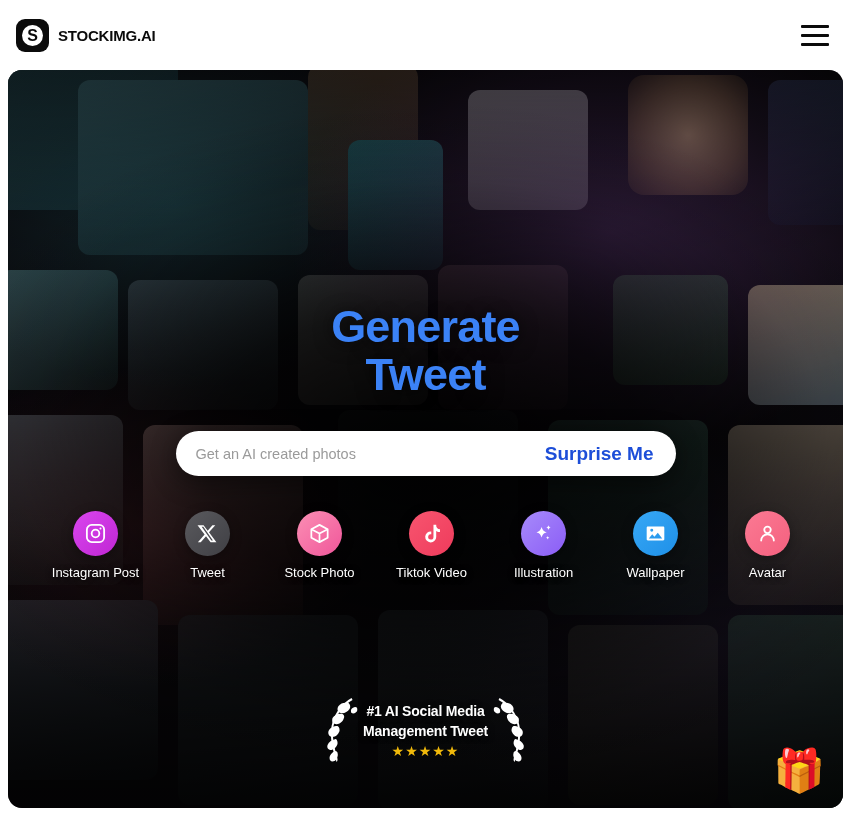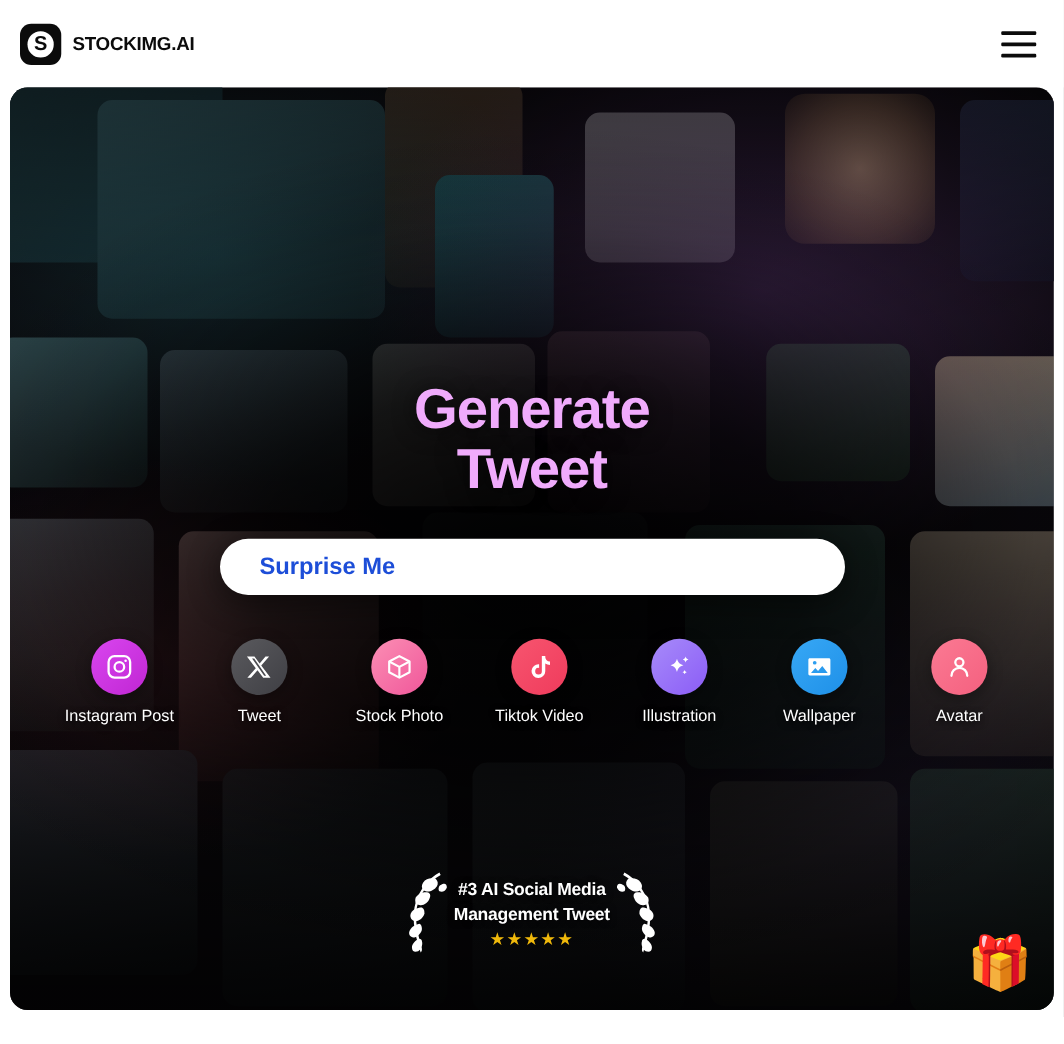--- a/index.html
+++ b/index.html
@@ -109,21 +109,21 @@
     position: absolute;
     inset: 0;
     display: flex;
     flex-direction: column;
     align-items: center;
   }
 
   .hero-title {
     margin-top: 233px;
     text-align: center;
-    color: #f0abfc;
+    color: #3b82f6;
     font-size: 45px;
     font-weight: bold;
     line-height: 1.07;
     letter-spacing: -0.8px;
     text-shadow: 0 2px 18px rgba(0,0,0,0.75);
   }
   .hero-title .line { display: block; }
 
   
   .search-wrap {
@@ -290,20 +290,21 @@
   </div>
 
   <div class="hero-content">
 
     <h1 class="hero-title">
       <span class="line">Generate</span>
       <span class="line">Tweet</span>
     </h1>
 
     <div class="search-wrap">
+      <input class="search-input" type="text" placeholder="Get an AI created photos" style="">
       <button class="surprise-btn">Surprise Me</button>
     </div>
 
     <div class="cats">
 
       <div class="cat">
         <div class="cat-circle" style="background:linear-gradient(135deg,#d946ef,#c026d3);">
           <svg width="23" height="23" viewBox="0 0 24 24" fill="none" stroke="#fff" stroke-width="1.9">
             <rect x="3" y="3" width="18" height="18" rx="5"></rect>
             <circle cx="12" cy="12" r="4"></circle>
@@ -381,21 +382,21 @@
         <path d="M36 4c-9 5-16 14-19 24-3 10-2 22 4 40 1-1 1-2 1-3-5-17-6-28-3-37C22 19 28 11 37 6Z"></path>
         <path d="M33 9c-4-1-8 0-10 3-2 3-1 6 2 7 3 1 7-1 9-4 1-2 1-4-1-6Z"></path>
         <path d="M27 20c-4-1-8 1-10 4-1 3 0 6 3 6 3 1 7-2 8-5 1-2 1-4-1-5Z"></path>
         <path d="M22 32c-4 0-8 2-9 5-1 3 1 6 4 6 3 0 6-3 7-6 0-2 0-4-2-5Z"></path>
         <path d="M20 45c-4 1-7 3-8 6-1 3 1 5 4 5 3-1 6-4 6-7 0-2-1-4-2-4Z"></path>
         <path d="M20 57c-3 1-6 4-6 7 0 3 2 4 5 3 2-1 4-5 3-8 0-1-1-2-2-2Z"></path>
         <path d="M37 14c3-2 5-1 5 2-1 3-4 4-6 3-1-1-1-4 1-5Z"></path>
       </g>
     </svg>
     <div class="award-text">
-      <div class="award-line">#3 AI Social Media</div>
+      <div class="award-line">#1 AI Social Media</div>
       <div class="award-line">Management Tweet</div>
       <div class="stars">★★★★★</div>
     </div>
     <svg class="laurel" viewBox="0 0 42 72" style="transform:scaleX(-1);">
       <g fill="#ffffff">
         <path d="M36 4c-9 5-16 14-19 24-3 10-2 22 4 40 1-1 1-2 1-3-5-17-6-28-3-37C22 19 28 11 37 6Z"></path>
         <path d="M33 9c-4-1-8 0-10 3-2 3-1 6 2 7 3 1 7-1 9-4 1-2 1-4-1-6Z"></path>
         <path d="M27 20c-4-1-8 1-10 4-1 3 0 6 3 6 3 1 7-2 8-5 1-2 1-4-1-5Z"></path>
         <path d="M22 32c-4 0-8 2-9 5-1 3 1 6 4 6 3 0 6-3 7-6 0-2 0-4-2-5Z"></path>
         <path d="M20 45c-4 1-7 3-8 6-1 3 1 5 4 5 3-1 6-4 6-7 0-2-1-4-2-4Z"></path>

